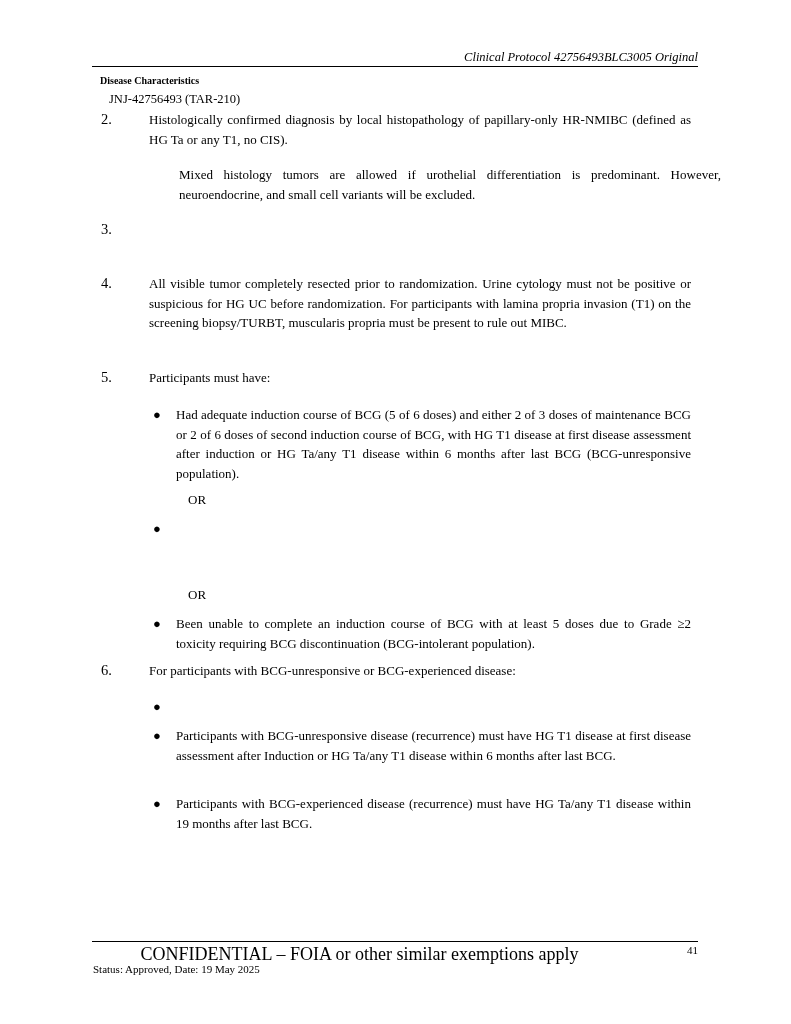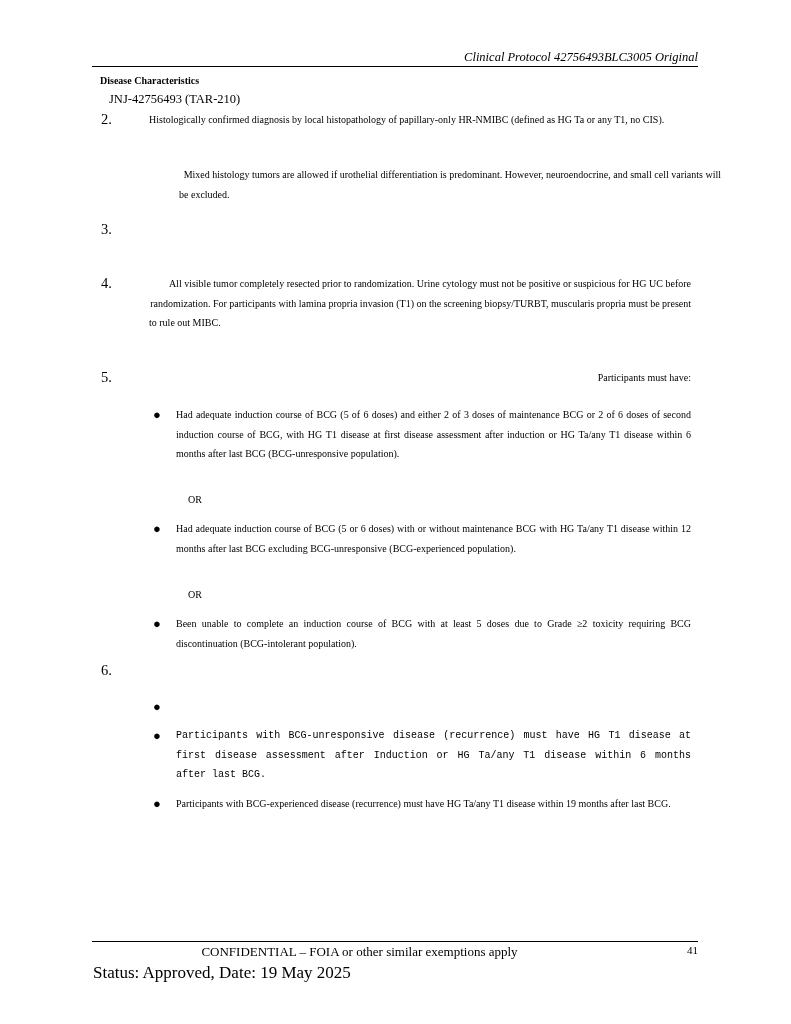--- a/index.html
+++ b/index.html
@@ -7,32 +7,32 @@
            font-family: "Liberation Serif", "DejaVu Serif", serif; color: #000; }
     .page { position: absolute; left: 0; top: 0; width: 791px; height: 1024px; }
 
     .header { position: absolute; left: 92px; top: 50px; width: 606px; height: 16px;
               border-bottom: 1px solid #000; font-size: 12.5px; }
     .header .left { position: absolute; left: 17px; top: 0; margin-top: 42px; }
     .header .right { position: absolute; right: 0; top: 0; font-style: italic; }
 
     .section-title { position: absolute; left: 100px; top: 75px; font-weight: bold; font-size: 10px; }
 
-    .para { position: absolute; font-size: 10px; line-height: 19.5px; }
+    .para { position: absolute; font-size: 13px; line-height: 19.5px; }
     .justify { text-align: justify; text-align-last: left; }
     .num { position: absolute; left: 101px; font-size: 14.5px; line-height: 19.5px; }
-    .body-text { left: 149px; width: 542px; text-align: right; }
+    .body-text { left: 149px; width: 542px; }
     .bullet { position: absolute; left: 153px; font-size: 13px; line-height: 19.5px; }
     .bullet-text { left: 176px; width: 515px; }
     .or { left: 176px; margin-left: 12px; }
 
     .footer-line { position: absolute; left: 92px; top: 941px; width: 606px; border-top: 1px solid #000; }
-    .footer-center { position: absolute; left: 92px; top: 944px; width: 535px; text-align: center; font-size: 13px; }
+    .footer-center { position: absolute; left: 92px; top: 944px; width: 535px; text-align: center; font-size: 18px; }
     .footer-page { position: absolute; right: 93px; top: 944px; font-size: 11px; }
-    .footer-status { position: absolute; left: 93px; top: 963px; font-size: 17px; }
+    .footer-status { position: absolute; left: 93px; top: 963px; font-size: 11px; }
   </style>
 </head>
 <body>
 
 <div class="page">
 
   <div class="header">
     <span class="left">JNJ-42756493  (TAR-210)</span>
     <span class="right">Clinical Protocol 42756493BLC3005 Original</span>
   </div>
@@ -49,32 +49,32 @@
   <div class="para justify body-text" style="top:274px;">All visible tumor completely resected prior to randomization. Urine cytology must not be positive or suspicious for HG UC before randomization. For participants with lamina propria invasion (T1) on the screening biopsy/TURBT, muscularis propria must be present to rule out MIBC.</div>
 
   <div class="num" style="top:368px;">5.</div>
   <div class="para body-text" style="top:368px;">Participants must have:</div>
 
   <div class="bullet" style="top:405px;">●</div>
   <div class="para justify bullet-text" style="top:405px;">Had adequate induction course of BCG (5 of 6 doses) and either 2 of 3 doses of maintenance BCG or 2 of 6 doses of second induction course of BCG, with HG T1 disease at first disease assessment after induction or HG Ta/any T1 disease within 6 months after last BCG (BCG-unresponsive population).</div>
   <div class="para or" style="top:490px;">OR</div>
 
   <div class="bullet" style="top:519px;">●</div>
-  <div class="para justify bullet-text" style="top:519px;">Had adequate induction course of BCG (5 or 6 doses) with or without maintenance BCG with HG Ta/any T1 disease within 12 months after last BCG excluding BCG-unresponsive (BCG-experienced population).</div>
   <div class="para or" style="top:585px;">OR</div>
 
   <div class="bullet" style="top:614px;">●</div>
   <div class="para justify bullet-text" style="top:614px;">Been unable to complete an induction course of BCG with at least 5 doses due to Grade ≥2 toxicity requiring BCG discontinuation (BCG-intolerant population).</div>
 
   <div class="num" style="top:661px;">6.</div>
+  <div class="para body-text" style="top:661px;">For participants with BCG-unresponsive or BCG-experienced disease:</div>
 
   <div class="bullet" style="top:697px;">●</div>
 
   <div class="bullet" style="top:726px;">●</div>
-  <div class="para justify bullet-text" style="top:726px;font-family:Liberation Mono, monospace;">Participants with BCG-unresponsive disease (recurrence) must have HG T1 disease at first disease assessment after Induction or HG Ta/any T1 disease within 6 months after last BCG.</div>
+  <div class="para justify bullet-text" style="top:726px;">Participants with BCG-unresponsive disease (recurrence) must have HG T1 disease at first disease assessment after Induction or HG Ta/any T1 disease within 6 months after last BCG.</div>
 
   <div class="bullet" style="top:794px;">●</div>
   <div class="para justify bullet-text" style="top:794px;">Participants with BCG-experienced disease (recurrence) must have HG Ta/any T1 disease within 19 months after last BCG.</div>
 
   <div class="footer-line"></div>
   <div class="footer-center">CONFIDENTIAL – FOIA or other similar exemptions apply</div>
   <div class="footer-page">41</div>
   <div class="footer-status">Status: Approved,  Date:  19 May 2025</div>
 
 </div>

